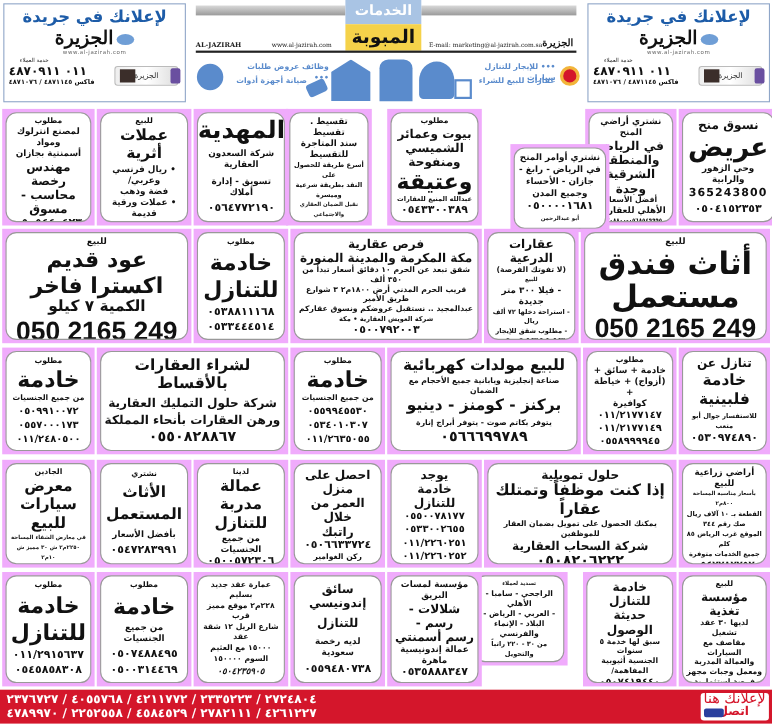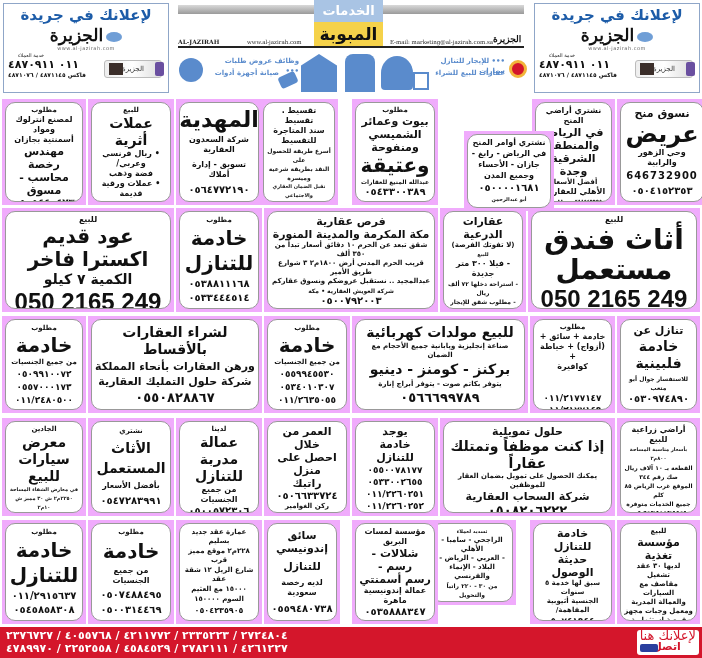--- a/index.html
+++ b/index.html
@@ -114,21 +114,21 @@
   </div>
 </div>
 
 <div class="grid">
 
   <div class="ad" style="left:617px;top:2px;width:90px;height:106px;">
     <div class="inner">
       <div class="t-m">نسوق منح</div>
       <div class="t-xl" style="font-size:24px;text-align:center;">عريض</div>
       <div class="t-s">وحي الزهور والرابية</div>
-      <div class="ph">646732900</div>
+      <div class="ph">365243800</div>
       <div class="ph">٠٥٠٤١٥٢٣٥٣</div>
     </div>
   </div>
   <div class="ad" style="left:532px;top:2px;width:83px;height:106px;">
     <div class="inner">
       <div class="t-s">نشتري أراضي المنح</div>
       <div class="t-m">في الرياض والمنطقة</div>
       <div class="t-m">الشرقية وجدة</div>
       <div class="t-xs">أفضل الأسعار</div>
       <div class="t-s">الأهلي للعقارات</div>
@@ -249,21 +249,21 @@
       <div class="t-xs" style="font-size:6px;">للاستفسار جوال أبو متعب</div>
       <div class="ph">٠٥٣٠٩٧٤٨٩٠</div>
     </div>
   </div>
   <div class="ad" style="left:530px;top:219px;width:85px;height:97px;">
     <div class="inner">
       <div class="t-xs">مطلوب</div>
       <div class="t-s">خادمة + سائق +</div>
       <div class="t-s">(أزواج) + خياطة +</div>
       <div class="t-s">كوافيرة</div>
-      <div class="ph" style="font-size:9px;margin-top:20px;">٠١١/٢١٧٧١٤٧</div>
+      <div class="ph" style="font-size:9px;">٠١١/٢١٧٧١٤٧</div>
       <div class="ph" style="font-size:9px;">٠١١/٢١٧٧١٤٩</div>
       <div class="ph" style="font-size:9px;">٠٥٥٨٩٩٩٩٤٥</div>
     </div>
   </div>
   <div class="ad" style="left:352px;top:219px;width:176px;height:97px;">
     <div class="inner">
       <div class="t-l">للبيع مولدات كهربائية</div>
       <div class="t-xs">صناعة إنجليزية ويابانية جميع الأحجام مع الضمان</div>
       <div class="t-l">بركنز - كومنز - دينيو</div>
       <div class="t-xs">يتوفر بكاتم صوت - يتوفر أبراج إنارة</div>
@@ -276,22 +276,22 @@
       <div class="t-xl">خادمة</div>
       <div class="t-xs">من جميع الجنسيات</div>
       <div class="ph" style="font-size:9px;">٠٥٥٩٩٤٥٥٣٠</div>
       <div class="ph" style="font-size:9px;">٠٥٣٤٠١٠٣٠٧</div>
       <div class="ph" style="font-size:9px;">٠١١/٢٦٣٥٠٥٥</div>
     </div>
   </div>
   <div class="ad" style="left:88px;top:219px;width:174px;height:97px;">
     <div class="inner">
       <div class="t-l">لشراء العقارات بالأقساط</div>
+      <div class="t-m">شركة حلول التمليك العقارية</div>
       <div class="t-m">ورهن العقارات بأنحاء المملكة</div>
-      <div class="t-m">شركة حلول التمليك العقارية</div>
       <div class="ph-l">٠٥٥٠٨٢٨٨٦٧</div>
     </div>
   </div>
   <div class="ad" style="left:2px;top:219px;width:84px;height:97px;">
     <div class="inner">
       <div class="t-xs">مطلوب</div>
       <div class="t-xl">خادمة</div>
       <div class="t-xs">من جميع الجنسيات</div>
       <div class="ph" style="font-size:9px;">٠٥٠٩٩١٠٠٧٢</div>
       <div class="ph" style="font-size:9px;">٠٥٥٧٠٠٠١٧٣</div>
@@ -325,22 +325,22 @@
       <div class="t-m">يوجد</div>
       <div class="t-m">خادمة للتنازل</div>
       <div class="ph" style="font-size:9px;">٠٥٥٠٠٧٨١٧٧</div>
       <div class="ph" style="font-size:9px;">٠٥٣٣٠٠٢٦٥٥</div>
       <div class="ph" style="font-size:9px;">٠١١/٢٢٦٠٢٥١</div>
       <div class="ph" style="font-size:9px;">٠١١/٢٢٦٠٢٥٢</div>
     </div>
   </div>
   <div class="ad" style="left:264px;top:321px;width:86px;height:98px;">
     <div class="inner">
+      <div class="t-m">احصل على منزل</div>
       <div class="t-m">العمر من خلال</div>
-      <div class="t-m">احصل على منزل</div>
       <div class="t-m">راتبك</div>
       <div class="ph">٠٥٠٦٦٣٣٧٢٤</div>
       <div class="t-xs">ركن الغوامير</div>
     </div>
   </div>
   <div class="ad" style="left:176px;top:321px;width:86px;height:98px;">
     <div class="inner">
       <div class="t-xs">لدينا</div>
       <div class="t-l">عمالة مدربة</div>
       <div class="t-l">للتنازل</div>
@@ -406,36 +406,36 @@
   </div>
   <div class="ad" style="left:352px;top:423px;width:86px;height:104px;">
     <div class="inner">
       <div class="t-s">مؤسسة لمسات البريق</div>
       <div class="t-m">شلالات - رسم -</div>
       <div class="t-m">رسم أسمنتي</div>
       <div class="t-s">عمالة إندونيسية ماهرة</div>
       <div class="ph">٠٥٣٥٨٨٨٣٤٧</div>
     </div>
   </div>
-  <div class="ad" style="left:264px;top:423px;width:76px;height:104px;">
+  <div class="ad" style="left:264px;top:423px;width:86px;height:104px;">
     <div class="inner">
       <div class="t-m">سائق إندونيسي</div>
       <div class="t-m">للتنازل</div>
       <div class="t-s">لديه رخصة سعودية</div>
       <div class="ph">٠٥٥٩٤٨٠٧٣٨</div>
     </div>
   </div>
   <div class="ad" style="left:176px;top:423px;width:86px;height:104px;">
     <div class="inner">
       <div class="t-xs">عمارة عقد جديد بسليم</div>
       <div class="t-xs">٢٢٨م٢ موقع مميز قرب</div>
       <div class="t-xs">شارع الريل ١٢ شقة عقد</div>
       <div class="t-xs">١٥٠٠٠ مع العثيم</div>
       <div class="t-xs">السوم ١٥٠٠٠٠</div>
-      <div class="ph" style="font-size:8px;">٠٥٠٤٢٣٥٩٠٥</div>
+      <div class="ph" style="font-size:8px;font-style:italic;">٠٥٠٤٢٣٥٩٠٥</div>
     </div>
   </div>
   <div class="ad" style="left:88px;top:423px;width:86px;height:104px;">
     <div class="inner">
       <div class="t-xs">مطلوب</div>
       <div class="t-xl">خادمة</div>
       <div class="t-s">من جميع الجنسيات</div>
       <div class="ph">٠٥٠٧٤٨٨٤٩٥</div>
       <div class="ph">٠٥٠٠٣١٤٤٦٩</div>
     </div>

